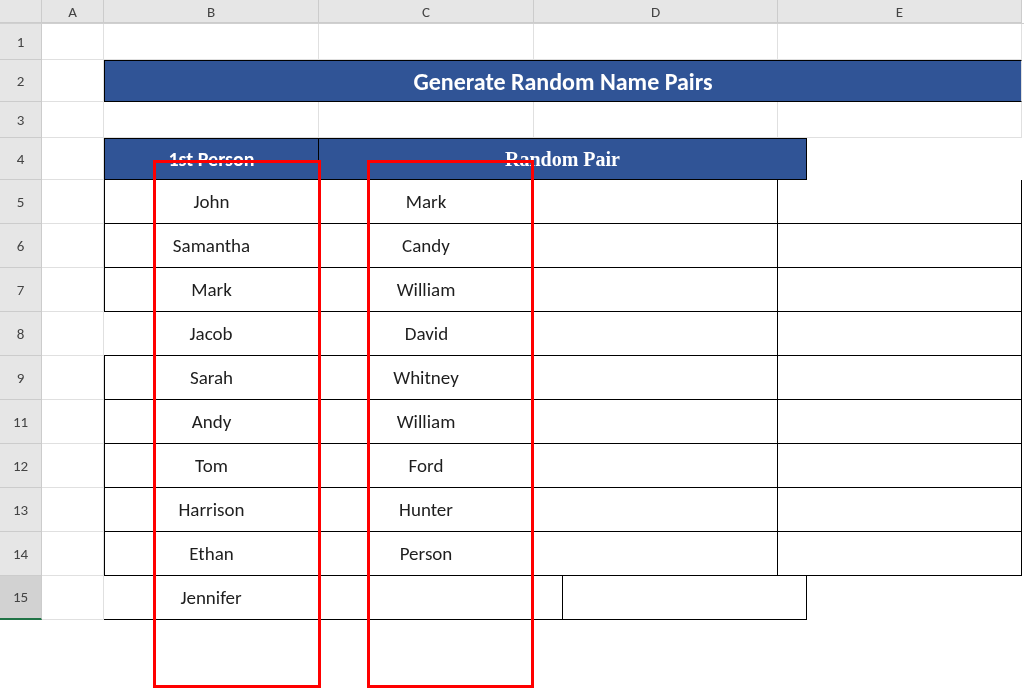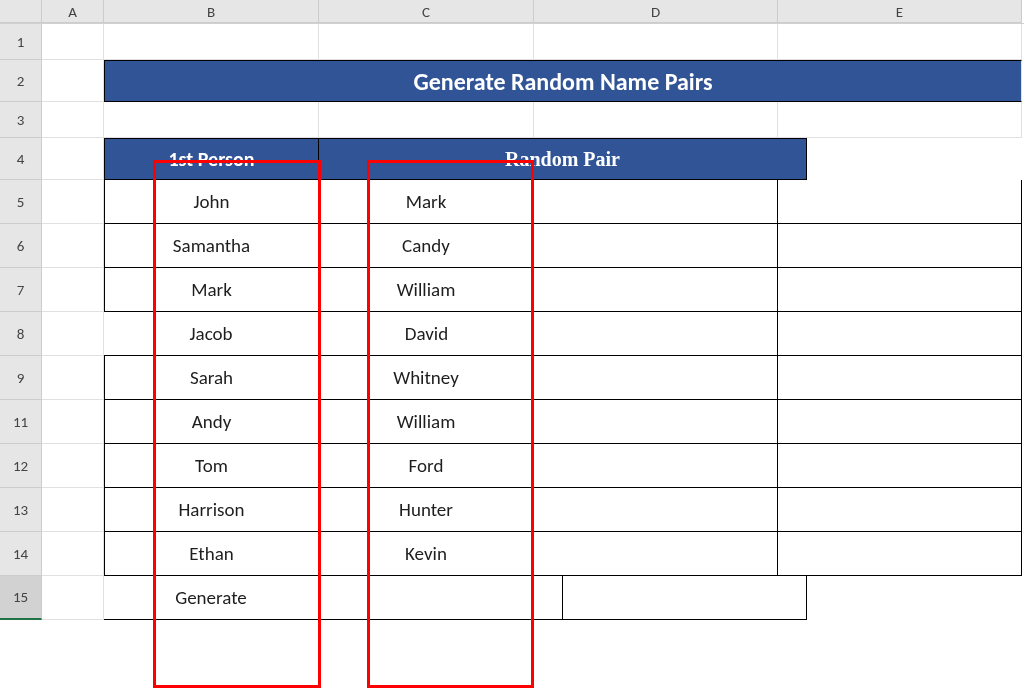--- a/index.html
+++ b/index.html
@@ -220,28 +220,28 @@
         <div class="cell cA rd"></div>
         <div class="cell cB rd bordered bordered-left">Harrison</div>
         <div class="cell cC rd bordered">Hunter</div>
         <div class="cell cD rd bordered"></div>
         <div class="cell cE rd bordered"></div>
       </div>
       <div class="row rd">
         <div class="row-header rd">14</div>
         <div class="cell cA rd"></div>
         <div class="cell cB rd bordered bordered-left">Ethan</div>
-        <div class="cell cC rd bordered">Kevin</div>
+        <div class="cell cC rd bordered">Person</div>
         <div class="cell cD rd bordered"></div>
         <div class="cell cE rd bordered"></div>
       </div>
       <div class="row rd">
         <div class="row-header rd selected">15</div>
         <div class="cell cA rd"></div>
-        <div class="cell cC rd bordered">Generate</div>
+        <div class="cell cC rd bordered">Jennifer</div>
         <div class="cell cD rd bordered"></div>
         <div class="cell cE rd bordered"></div>
       </div>
     </div>
 
   <div class="highlight-box hl1"></div>
   <div class="highlight-box hl2"></div>
 
 </div>
 

